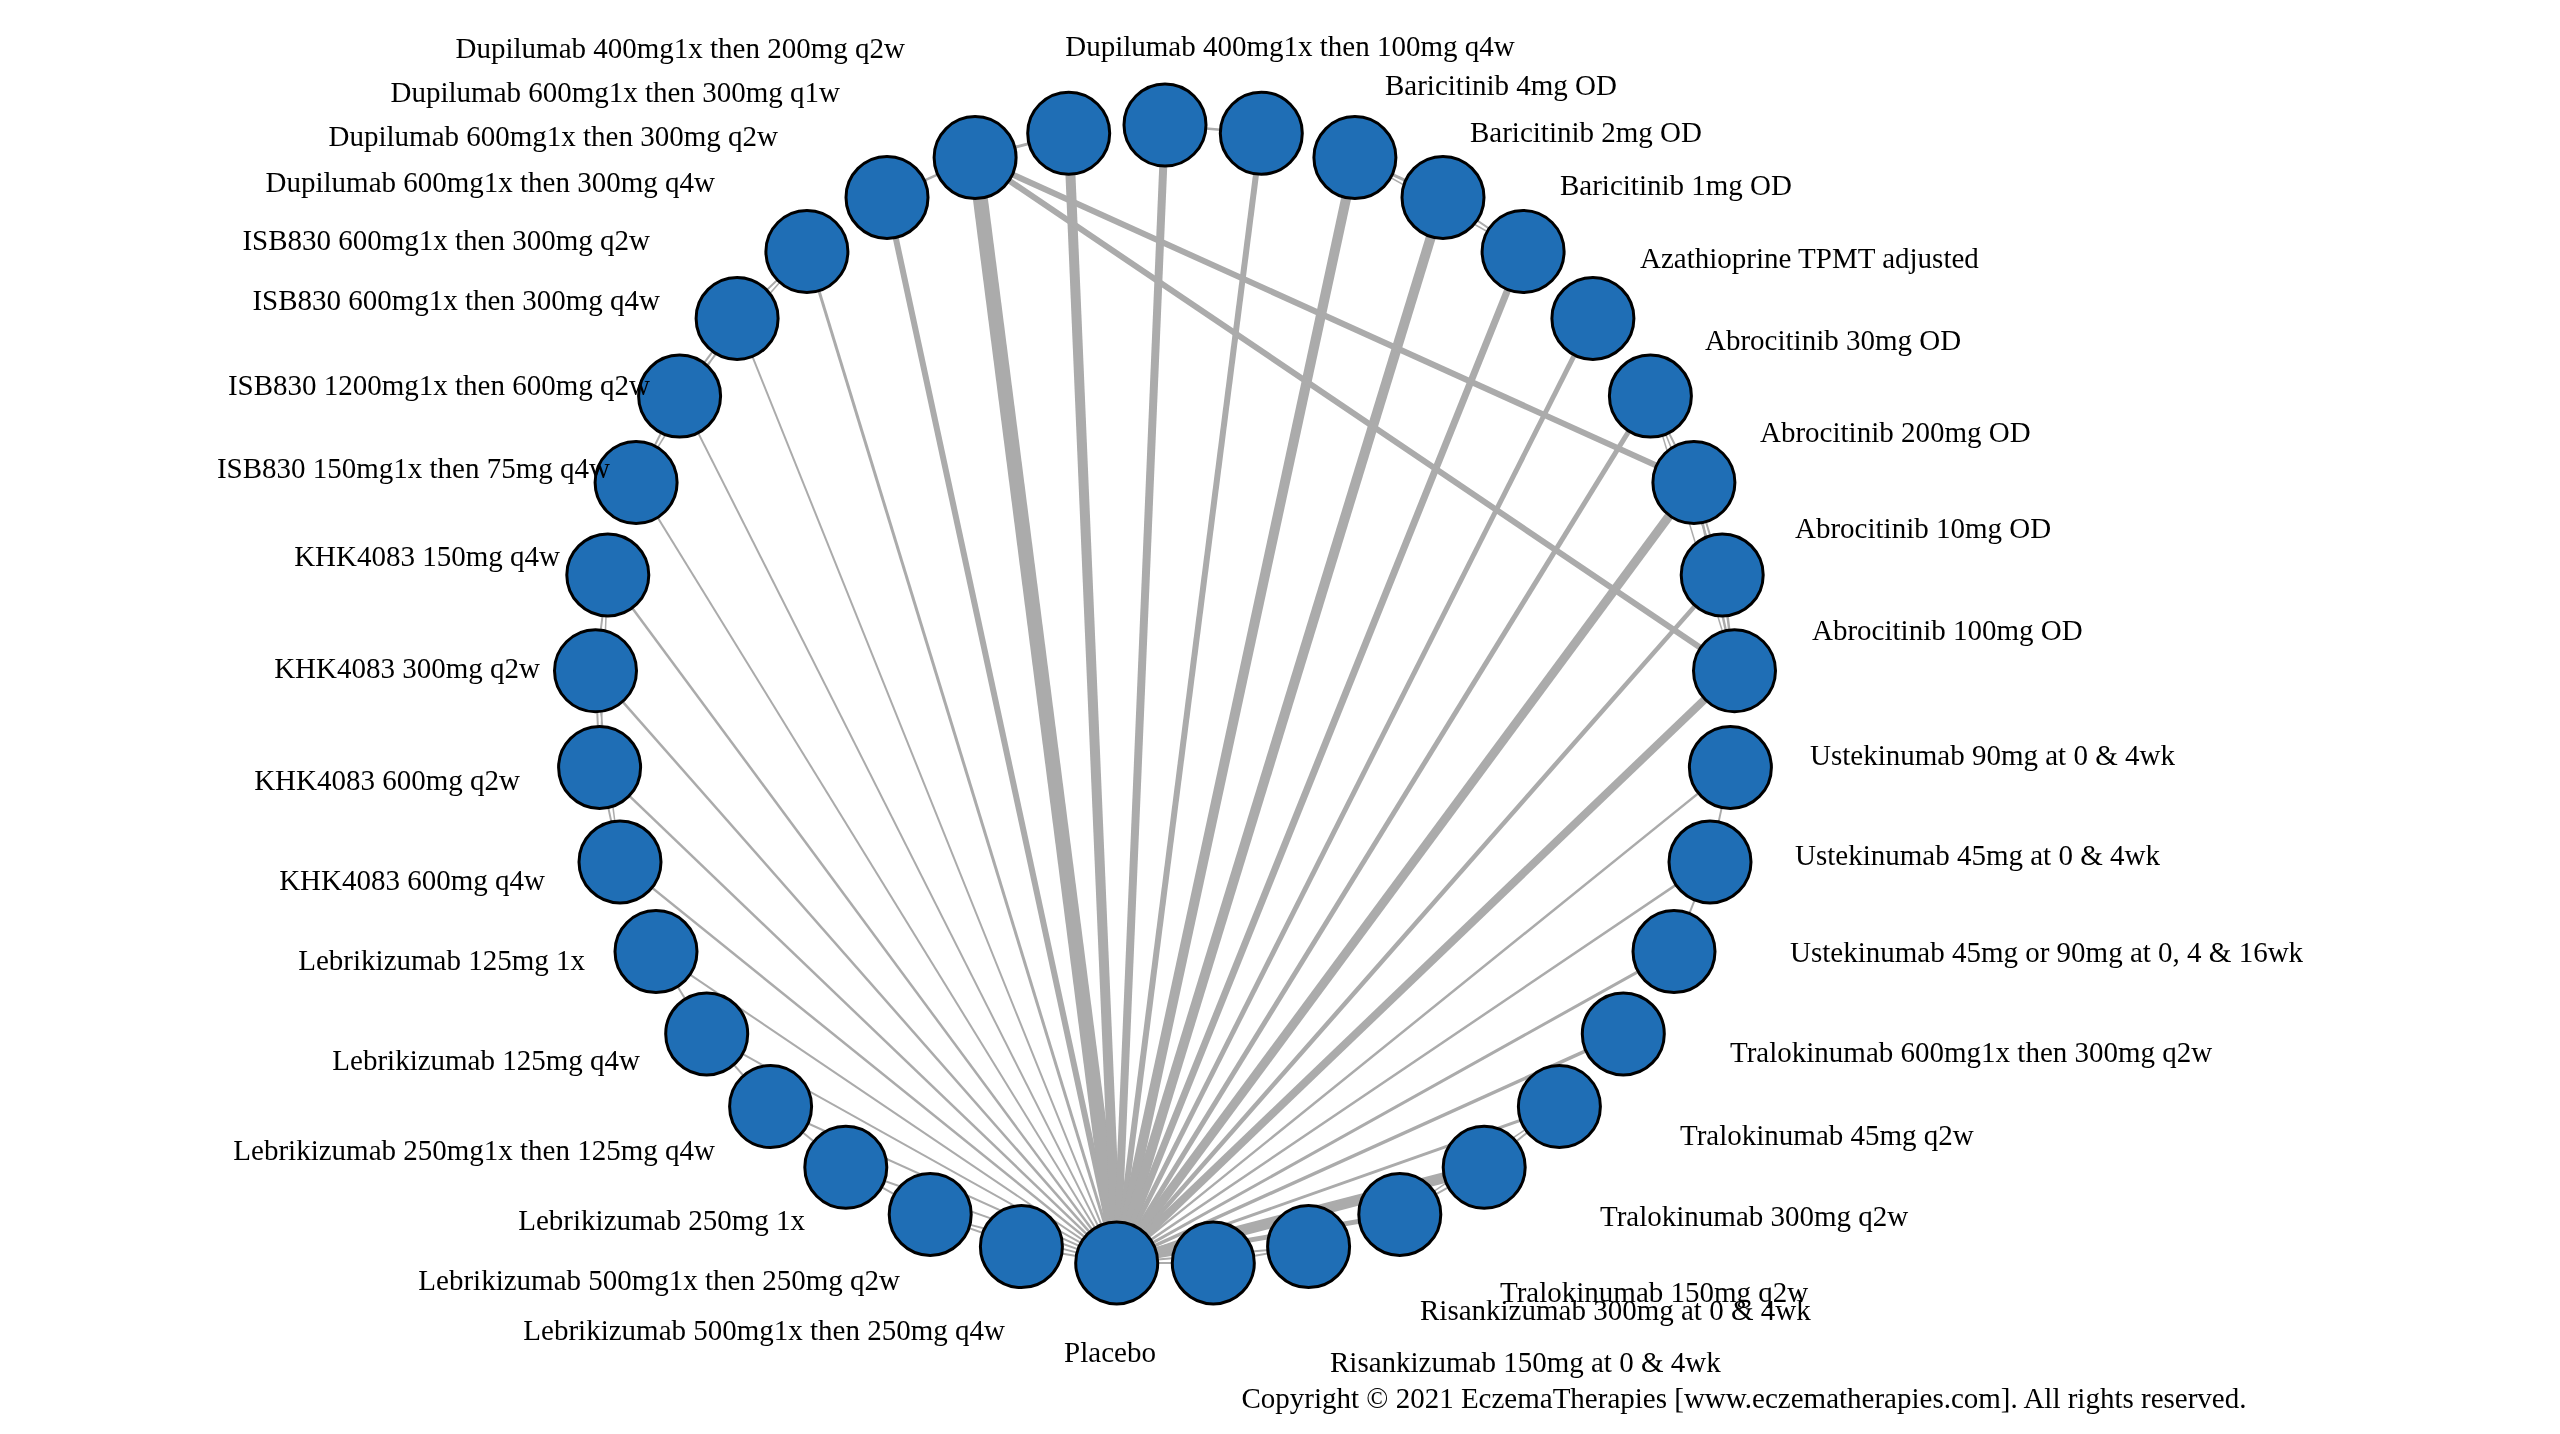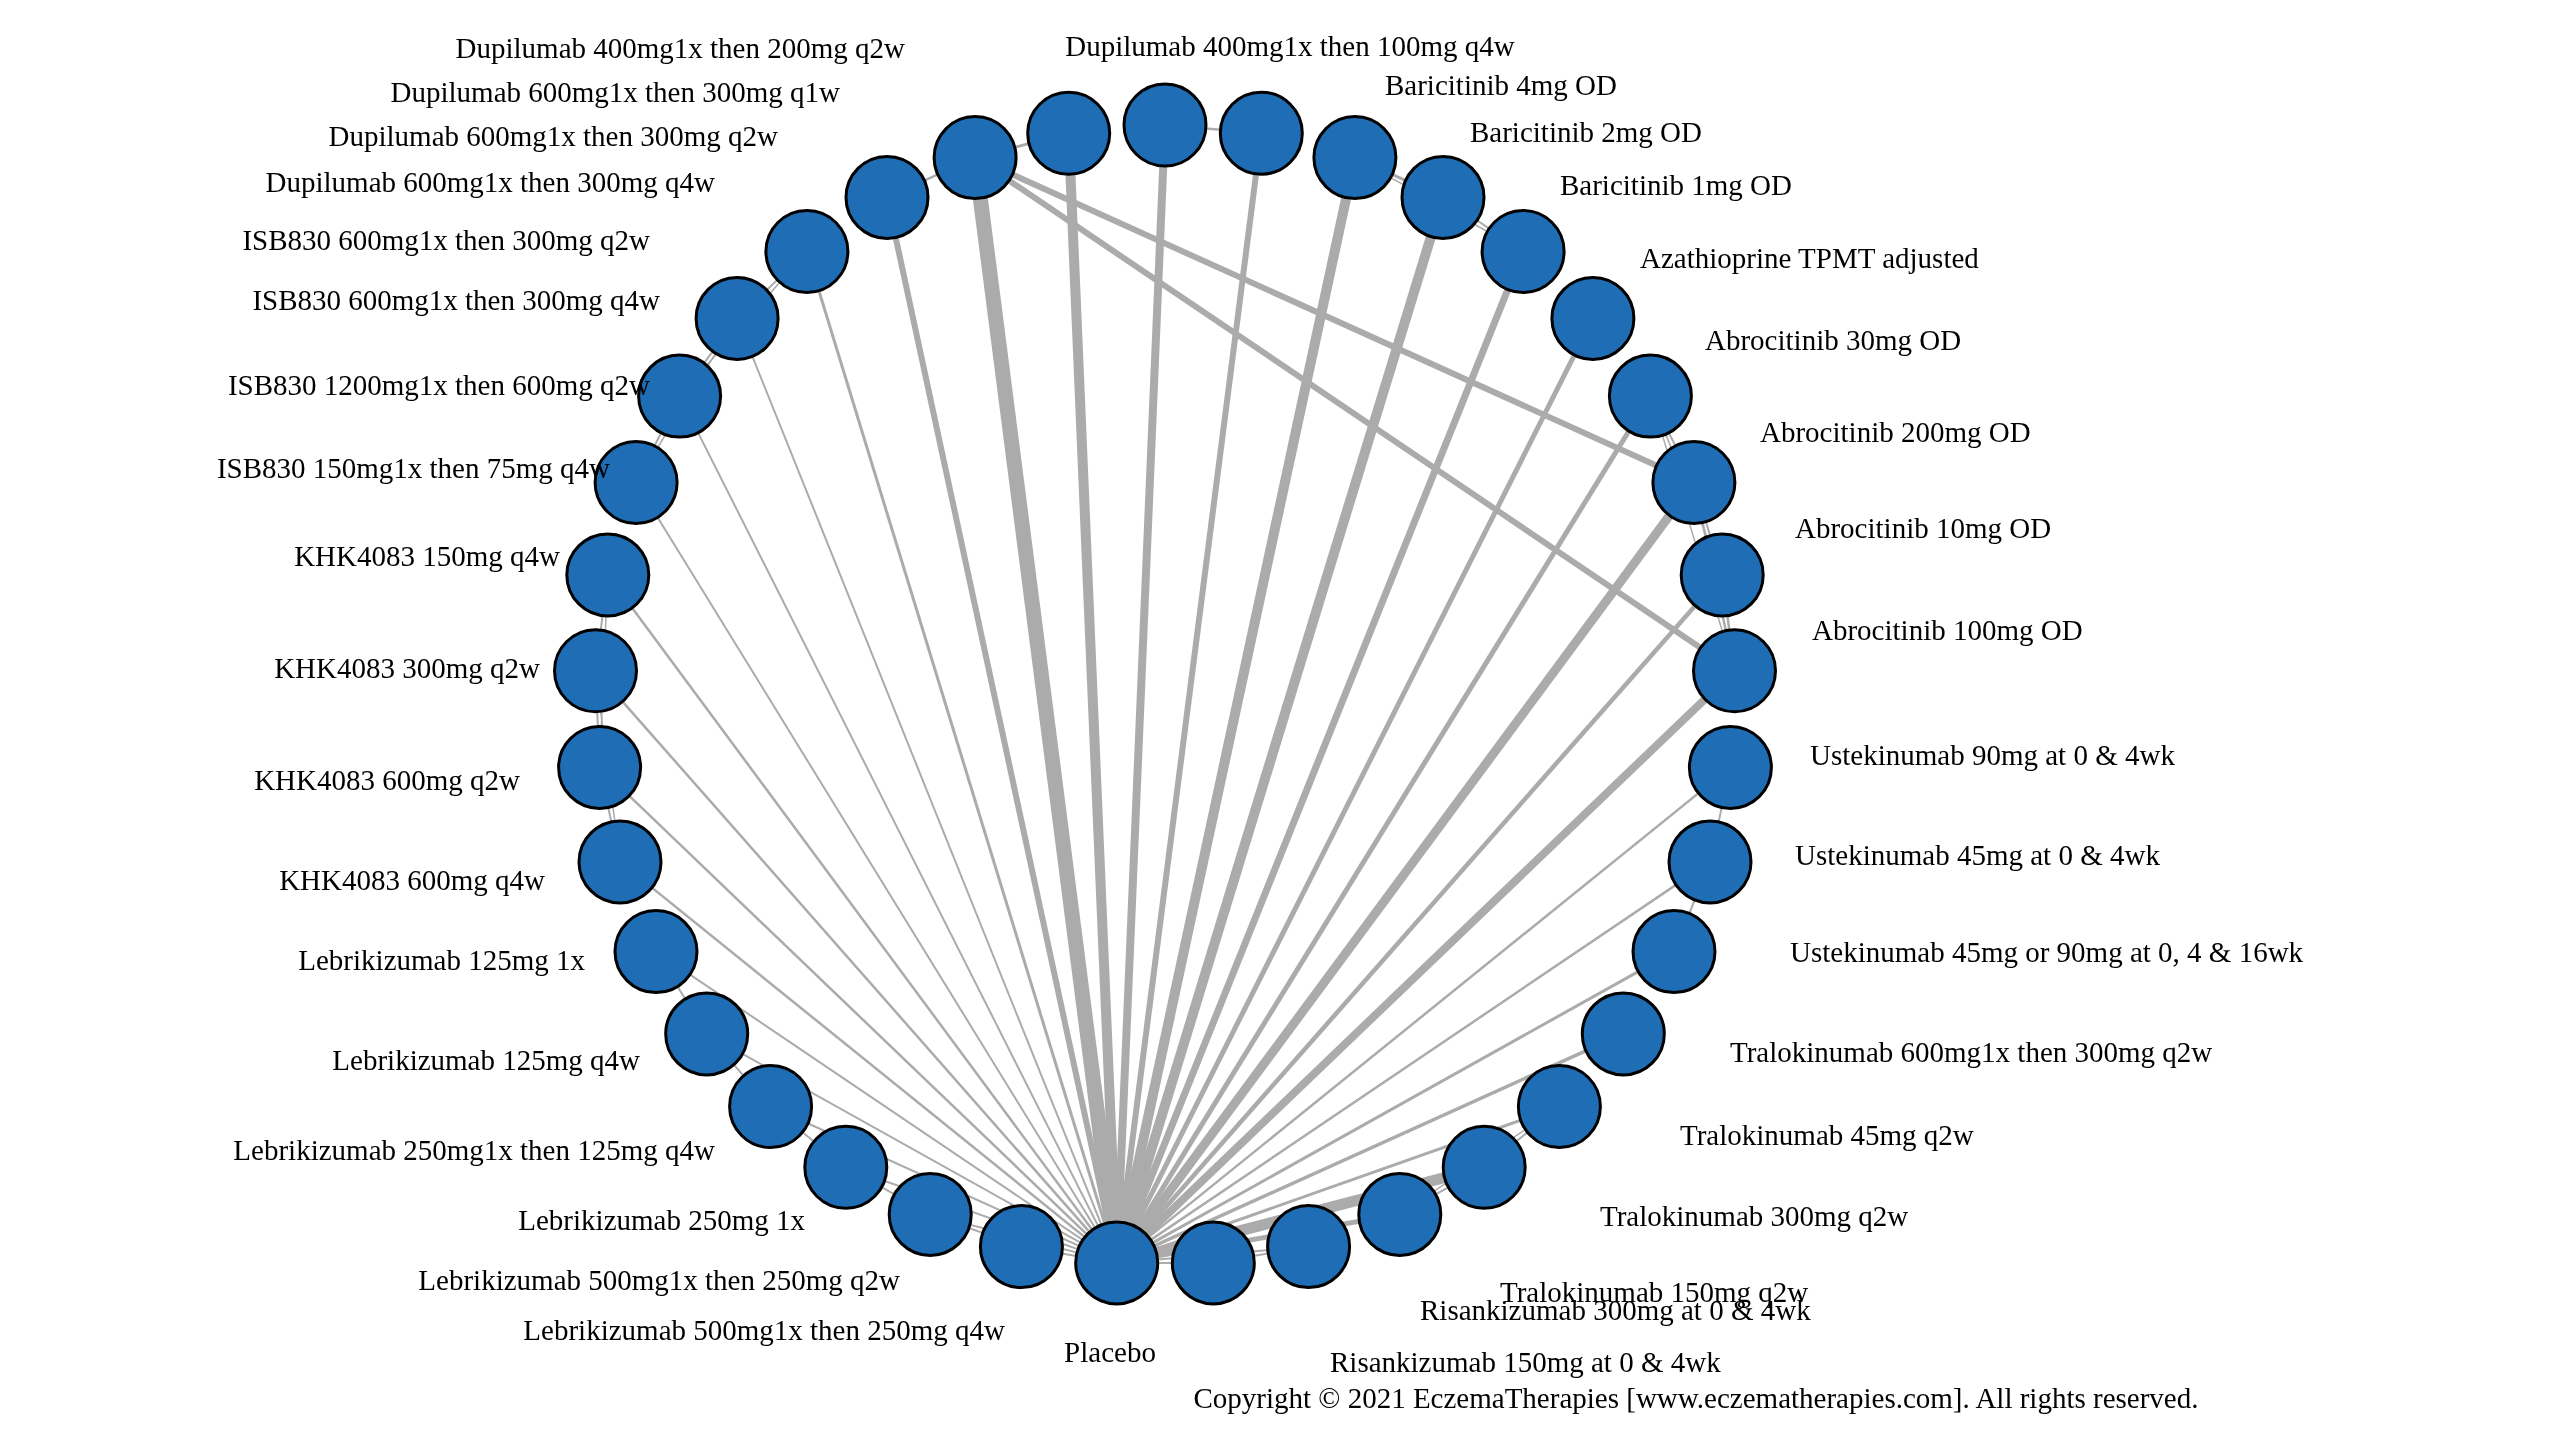--- a/index.html
+++ b/index.html
@@ -17,21 +17,21 @@
     height: 1434px;
     background: #ffffff;
   }
   #net-svg {
     position: absolute;
     left: 0;
     top: 0;
   }
   #copyright {
     position: absolute;
-    left: 1056px;
+    left: 1104px;
     top: 1382px;
     width: 1280px;
     text-align: center;
     font-size: 29px;
     color: #000000;
     white-space: nowrap;
   }
   .node-label {
     font-family: "Liberation Serif", serif;
     font-size: 29px;

